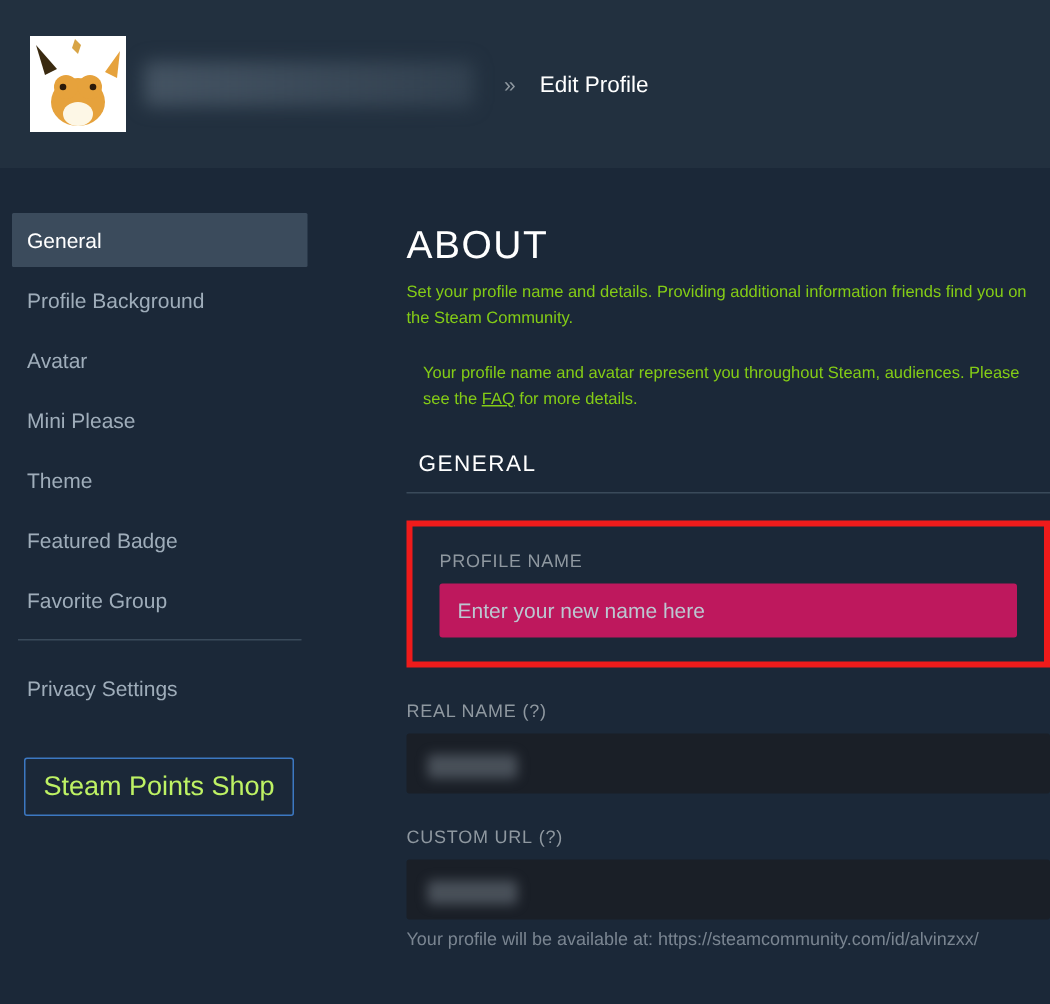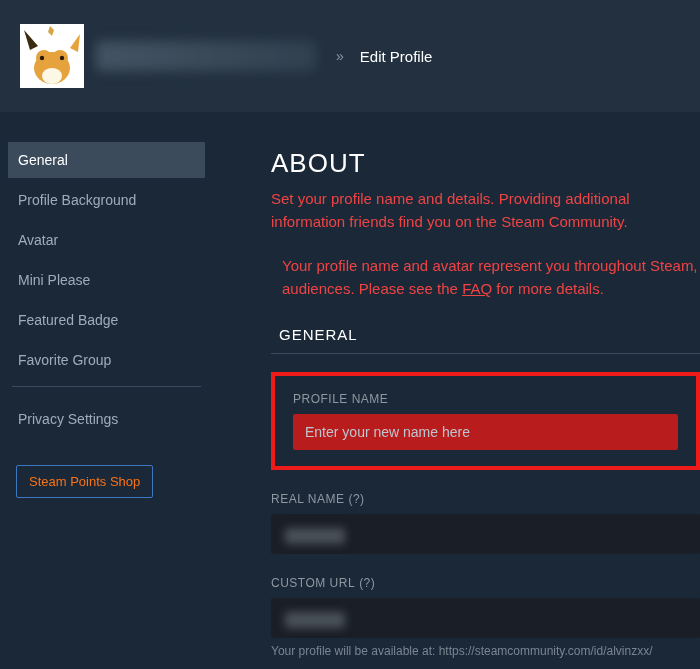--- a/index.html
+++ b/index.html
@@ -55,40 +55,40 @@
       font-weight: 500;
     }
     .sidebar-divider {
       border-top: 1px solid #3a4a5a;
       margin: 8px 4px 14px 4px;
     }
     .points-shop {
       display: inline-block;
       padding: 8px 12px;
       border: 1px solid #3c78c2;
-      color: #f97316;
-      font-size: 13px;
+      color: #bef264;
+      font-size: 18px;
       border-radius: 2px;
       margin: 24px 0 0 8px;
       cursor: pointer;
     }
     .main {
       flex: 1;
       padding: 6px 0 0 26px;
     }
     .about-title {
       color: #fff;
       font-size: 26px;
       font-weight: 400;
       letter-spacing: 1px;
       margin-bottom: 8px;
     }
     .about-desc {
-      color: #ef4444;
-      font-size: 15px;
+      color: #84cc16;
+      font-size: 11px;
       line-height: 1.55;
     }
     .about-desc.second { margin-top: 20px; margin-left: 11px; }
     .faq-link { text-decoration: underline; cursor: pointer; }
     .section-header {
       color: #fff;
       font-size: 15px;
       font-weight: 500;
       letter-spacing: 1px;
       margin-top: 26px;
@@ -101,21 +101,21 @@
       font-size: 12px;
       letter-spacing: .5px;
       margin-bottom: 8px;
       display: flex;
       align-items: center;
       gap: 4px;
     }
     .help-icon { font-size: 12px; color: #8f98a0; }
     .text-input {
       width: 100%;
-      background: #b91c1c;
+      background: #be185d;
       border: none;
       color: #bcc7d1;
       padding: 10px 12px;
       font-size: 14px;
       border-radius: 2px;
     }
     .text-input::placeholder { color: #6b7785; }
     .highlight-box {
       border: 4px solid #ef1b1b;
       padding: 16px 18px 16px 18px;
@@ -164,20 +164,21 @@
   <span class="breadcrumb-sep">»</span>
   <span class="breadcrumb-label">Edit Profile</span>
 </div>
 
 <div class="layout">
   <div class="sidebar">
     <div class="sidebar-item active">General</div>
     <div class="sidebar-item">Profile Background</div>
     <div class="sidebar-item">Avatar</div>
     <div class="sidebar-item">Mini Please</div>
+    <div class="sidebar-item">Theme</div>
     <div class="sidebar-item">Featured Badge</div>
     <div class="sidebar-item">Favorite Group</div>
     <div class="sidebar-divider"></div>
     <div class="sidebar-item">Privacy Settings</div>
     <div class="points-shop">Steam Points Shop</div>
   </div>
 
   <div class="main">
     <h1 class="about-title">ABOUT</h1>
     <p class="about-desc">Set your profile name and details. Providing additional information friends find you on the Steam Community.</p>

